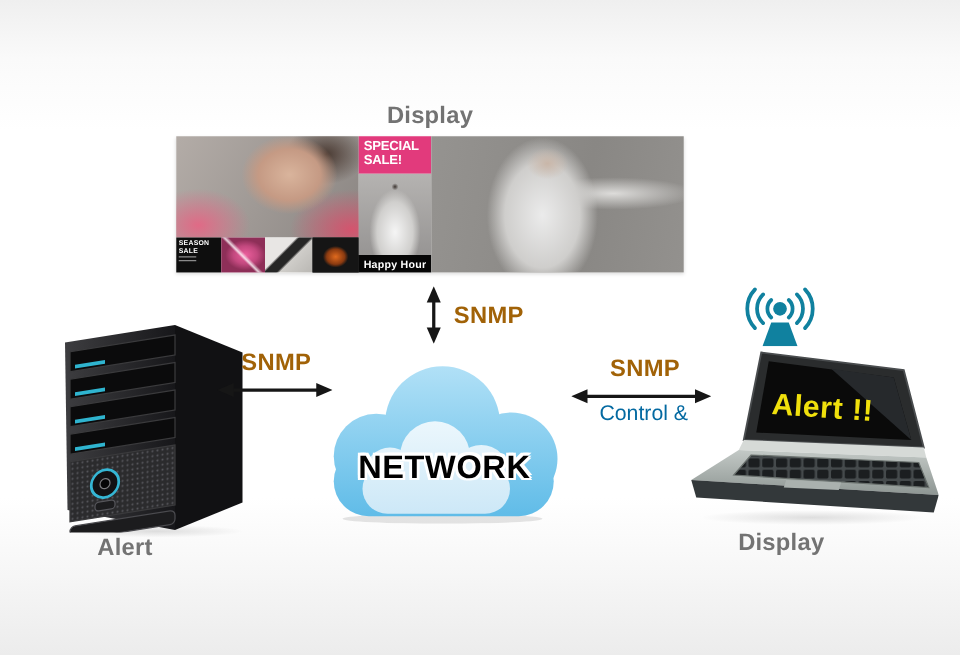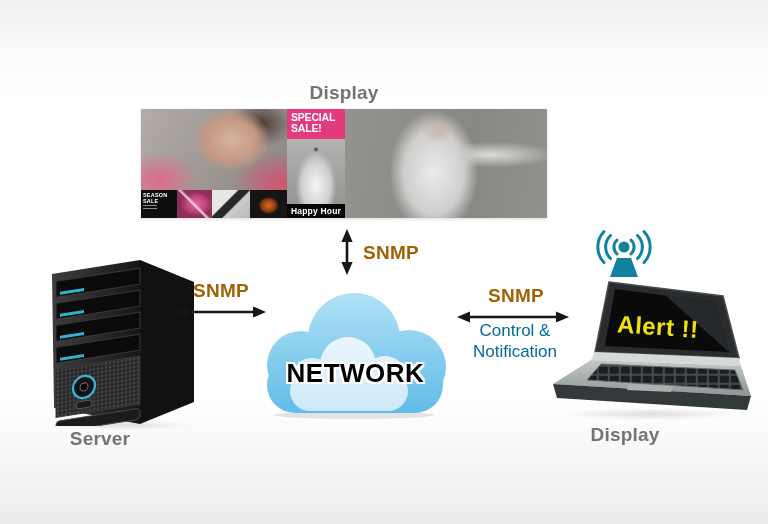--- a/index.html
+++ b/index.html
@@ -144,38 +144,37 @@
     <rect x="8" y="41" width="24" height="3" fill="#2fb4cf"></rect>
     <rect x="8" y="63" width="24" height="3" fill="#2fb4cf"></rect>
     <rect x="8" y="85" width="24" height="3" fill="#2fb4cf"></rect>
     <rect x="4" y="96" width="84" height="48" fill="url(#mesh)" stroke="#3a3a3c" stroke-width="1"></rect>
     <circle cx="32" cy="118" r="11" fill="#121214" stroke="#35b6d4" stroke-width="2.2"></circle>
     <circle cx="32" cy="118" r="4" fill="#060607" stroke="#7a7a7e" stroke-width="1"></circle>
     <rect x="24" y="132" width="16" height="7" rx="3" fill="#1c1c1e" stroke="#55555a" stroke-width="1"></rect>
     <rect x="4" y="148" width="84" height="11" rx="4" fill="#1c1c1e" stroke="#4a4a4e" stroke-width="1"></rect>
   </g>
 </svg>
-<div class="abs node-label" style="left:45px;top:428px;width:110px;">Server</div>
+<div class="abs node-label" style="left:45px;top:428px;width:110px;">Alert</div>
 
 <svg class="abs" style="left:174px;top:304px;" width="92" height="16" viewBox="0 0 92 16">
   <line x1="11" y1="8" x2="81" y2="8" stroke="#161616" stroke-width="2.6"></line>
   <polygon points="0,8 13,2.4 13,13.6" fill="#161616"></polygon>
   <polygon points="92,8 79,2.4 79,13.6" fill="#161616"></polygon>
 </svg>
 <div class="abs snmp-label" style="left:186px;top:280px;width:70px;">SNMP</div>
 
 <svg class="abs" style="left:457px;top:309px;" width="112" height="16" viewBox="0 0 112 16">
   <line x1="11" y1="8" x2="101" y2="8" stroke="#161616" stroke-width="2.6"></line>
   <polygon points="0,8 13,2.4 13,13.6" fill="#161616"></polygon>
   <polygon points="112,8 99,2.4 99,13.6" fill="#161616"></polygon>
 </svg>
 <div class="abs snmp-label" style="left:481px;top:285px;width:70px;">SNMP</div>
 <div class="abs ctrl-label" style="left:452px;top:320px;width:126px;">
   <div>Control &amp;</div>
-  <div>Notification</div>
 </div>
 
 <svg class="abs" style="left:593px;top:227px;" width="62" height="50" viewBox="0 0 62 50">
   <g stroke="#10819f" stroke-width="3" fill="none" stroke-linecap="round">
     <path d="M24,13 A9.5,9.5 0 0 0 24,27"></path>
     <path d="M17.5,8.5 A16,16 0 0 0 17.5,31.5"></path>
     <path d="M11,4.5 A22.5,22.5 0 0 0 11,35.5"></path>
     <path d="M38,13 A9.5,9.5 0 0 1 38,27"></path>
     <path d="M44.5,8.5 A16,16 0 0 1 44.5,31.5"></path>
     <path d="M51,4.5 A22.5,22.5 0 0 1 51,35.5"></path>

